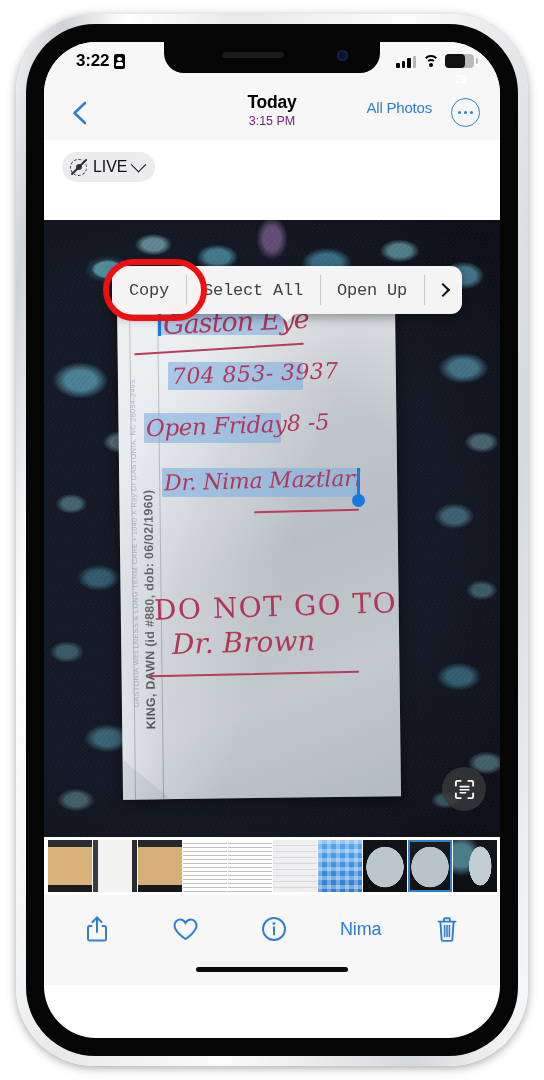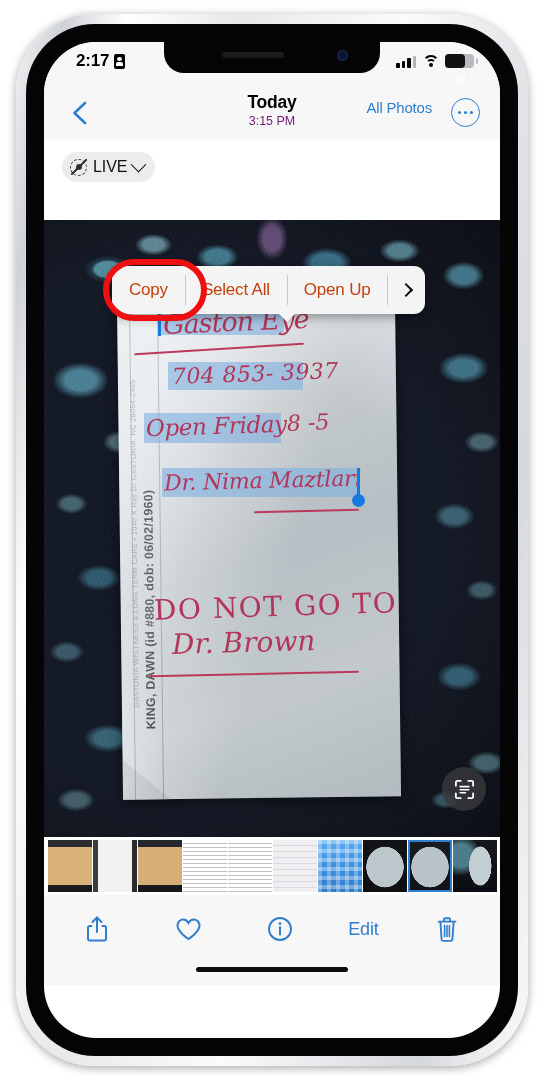--- a/index.html
+++ b/index.html
@@ -323,22 +323,23 @@
   #context-menu::after{
     content:""; position:absolute;
     left:166px; bottom:-8px;
     border-left:9px solid transparent;
     border-right:9px solid transparent;
     border-top:9px solid #f4f4f5;
   }
   .menu-item {
     display:flex; align-items:center; justify-content:center;
     padding:0 17px;
-    font-size:17px; color:#c2410c; letter-spacing:-.2px;
+    font-size:17px; color:#404040; letter-spacing:-.2px;
     position:relative;
+    font-family:Liberation Mono, monospace;
   }
   .menu-item + .menu-item::before{
     content:""; position:absolute; left:0; top:9px; bottom:9px;
     width:1px; background:#c9c9cc;
   }
   .menu-chev {
     padding:0 14px;
   }
   .menu-chev .c {
     width:10px; height:10px;
@@ -393,21 +394,21 @@
 
   <div id="phone-screen">
 
     <div id="notch">
       <div id="notch-speaker"></div>
       <div id="notch-camera"></div>
     </div>
 
     <div id="status-bar">
       <div id="status-left">
-        <span id="status-time">2:17</span>
+        <span id="status-time">3:22</span>
         <span class="idcard-icon"></span>
       </div>
       <div id="status-right">
         <span class="signal-bars">
           <i></i>
             <i></i>
             <i></i>
             <i></i>
         </span>
         <span class="wifi-icon">
@@ -537,21 +538,21 @@
           <path d="M13.5 22 C13.5 22 2.5 15 2.5 8.6 C2.5 5 5.2 2.6 8.2 2.6 C10.6 2.6 12.4 4 13.5 5.9 C14.6 4 16.4 2.6 18.8 2.6 C21.8 2.6 24.5 5 24.5 8.6 C24.5 15 13.5 22 13.5 22 Z" fill="none" stroke="#2f7fd0" stroke-width="2"></path>
         </svg>
       </div>
       <div class="tb-btn">
         <svg width="26" height="26" viewBox="0 0 26 26" aria-hidden="true">
           <circle cx="13" cy="13" r="11" fill="none" stroke="#2f7fd0" stroke-width="1.9"></circle>
           <circle cx="13" cy="7.6" r="1.4" fill="#2f7fd0"></circle>
           <path d="M13 11.3 V18.6" fill="none" stroke="#2f7fd0" stroke-width="2" stroke-linecap="round"></path>
         </svg>
       </div>
-      <div id="edit-button">Edit</div>
+      <div id="edit-button">Nima</div>
       <div class="tb-btn">
         <svg width="24" height="27" viewBox="0 0 24 27" aria-hidden="true">
           <path d="M3.5 5.6 H20.5" fill="none" stroke="#2f7fd0" stroke-width="1.9" stroke-linecap="round"></path>
           <path d="M9 5.6 V3.2 A1 1 0 0 1 10 2.2 H14 A1 1 0 0 1 15 3.2 V5.6" fill="none" stroke="#2f7fd0" stroke-width="1.9" stroke-linejoin="round"></path>
           <path d="M5.4 5.6 L6.6 23.4 A1.6 1.6 0 0 0 8.2 24.9 H15.8 A1.6 1.6 0 0 0 17.4 23.4 L18.6 5.6" fill="none" stroke="#2f7fd0" stroke-width="1.9" stroke-linejoin="round"></path>
           <path d="M9.6 9.6 V20.6 M12 9.6 V20.6 M14.4 9.6 V20.6" fill="none" stroke="#2f7fd0" stroke-width="1.6" stroke-linecap="round"></path>
         </svg>
       </div>
       <div id="home-indicator"></div>
     </div>

